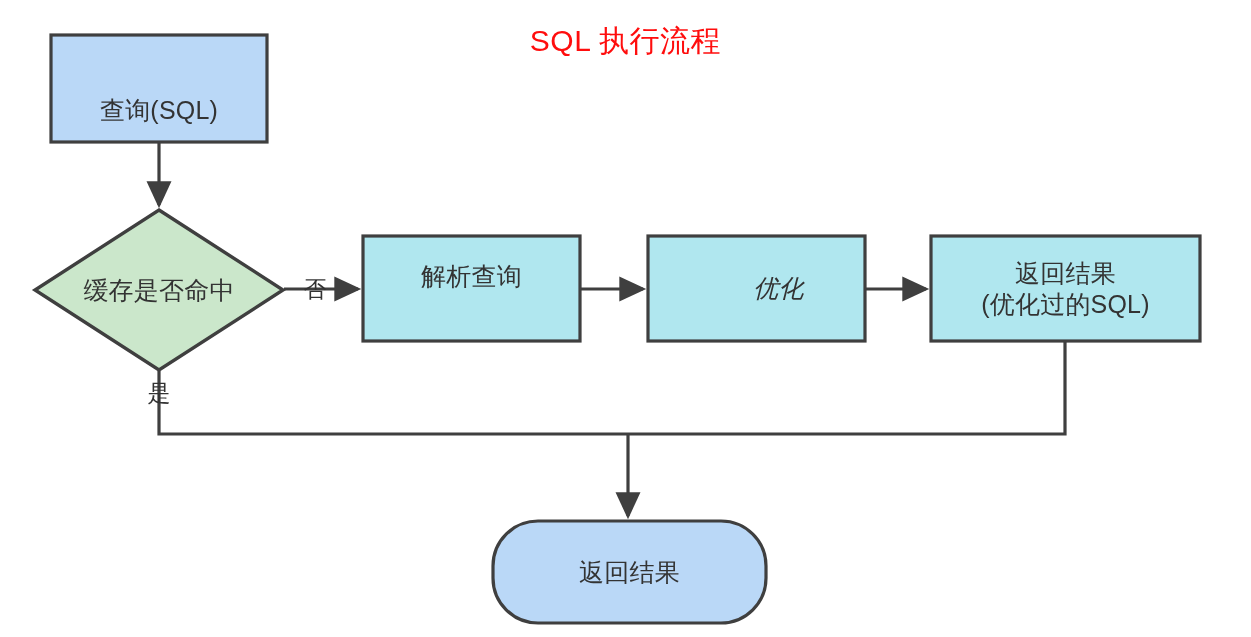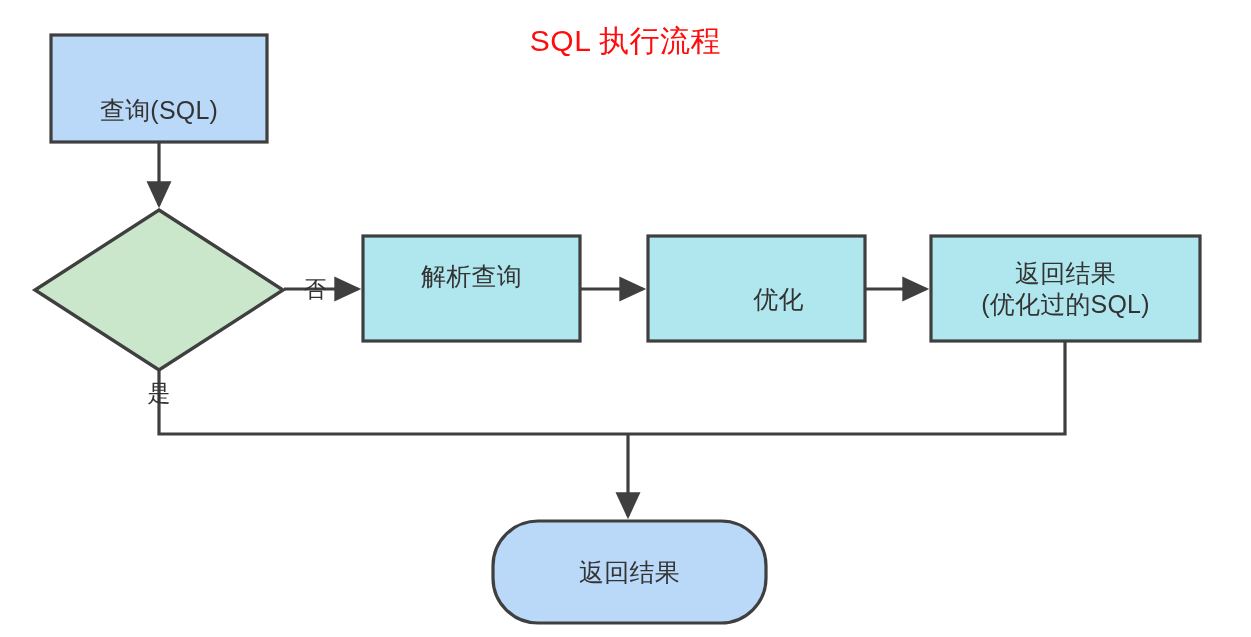--- a/index.html
+++ b/index.html
@@ -106,24 +106,25 @@
 
     <rect x="648" y="236" width="217" height="105" fill="#b0e7ef" stroke="#3f3f3f" stroke-width="3.2"></rect>
 
     <rect x="931" y="236" width="269" height="105" fill="#b0e7ef" stroke="#3f3f3f" stroke-width="3.2"></rect>
 
     <rect x="493" y="521" width="273" height="102" rx="45" ry="45" fill="#bad8f7" stroke="#3f3f3f" stroke-width="3.2"></rect>
   </svg>
 
   <div class="node-label" style="left:51px; top:35px; width:216px; height:107px;margin-top:22px;">查询(SQL)</div>
 
+  <div class="node-label" style="left:35px; top:262px; width:248px; height:56px;">缓存是否命中</div>
 
   <div class="node-label" style="left:363px; top:236px; width:217px; height:80px;">解析查询</div>
 
-  <div class="node-label" style="left:648px; top:247px; width:261px; height:105px;">优化</div>
+  <div class="node-label" style="left:648px; top:236px; width:261px; height:105px;font-style:italic;">优化</div>
 
   <div class="node-label" style="left:931px; top:236px; width:269px; height:105px;">返回结果
 (优化过的SQL)</div>
 
   <div class="node-label" style="left:493px; top:521px; width:273px; height:102px;">返回结果</div>
 
   <div class="edge-label" style="left:300px; top:278px; width:30px;">否</div>
 
   <div class="edge-label" style="left:144px; top:382px; width:30px;">是</div>
 

